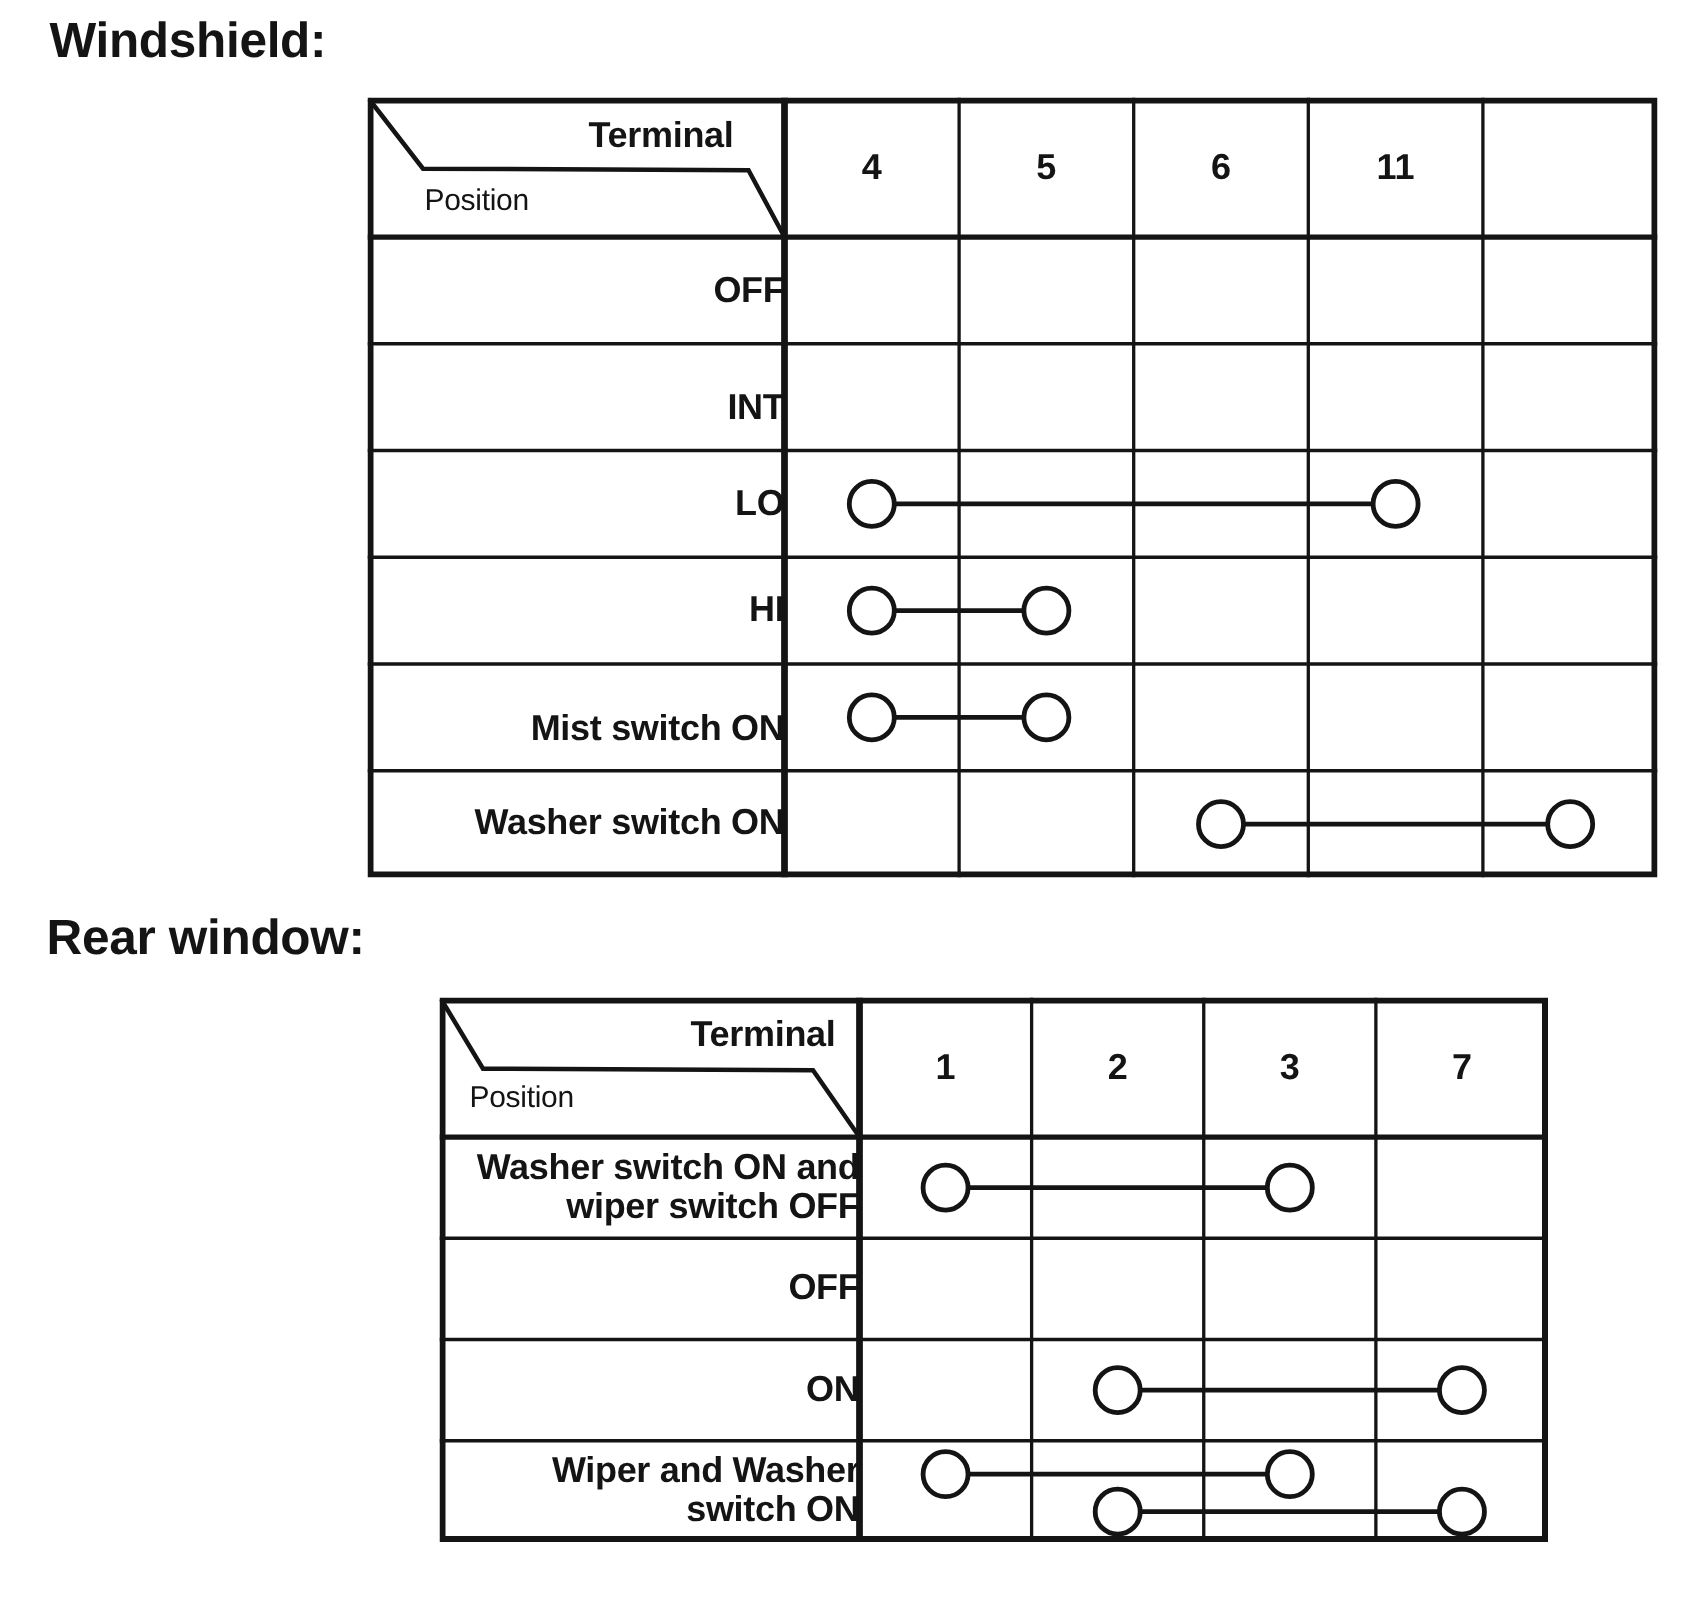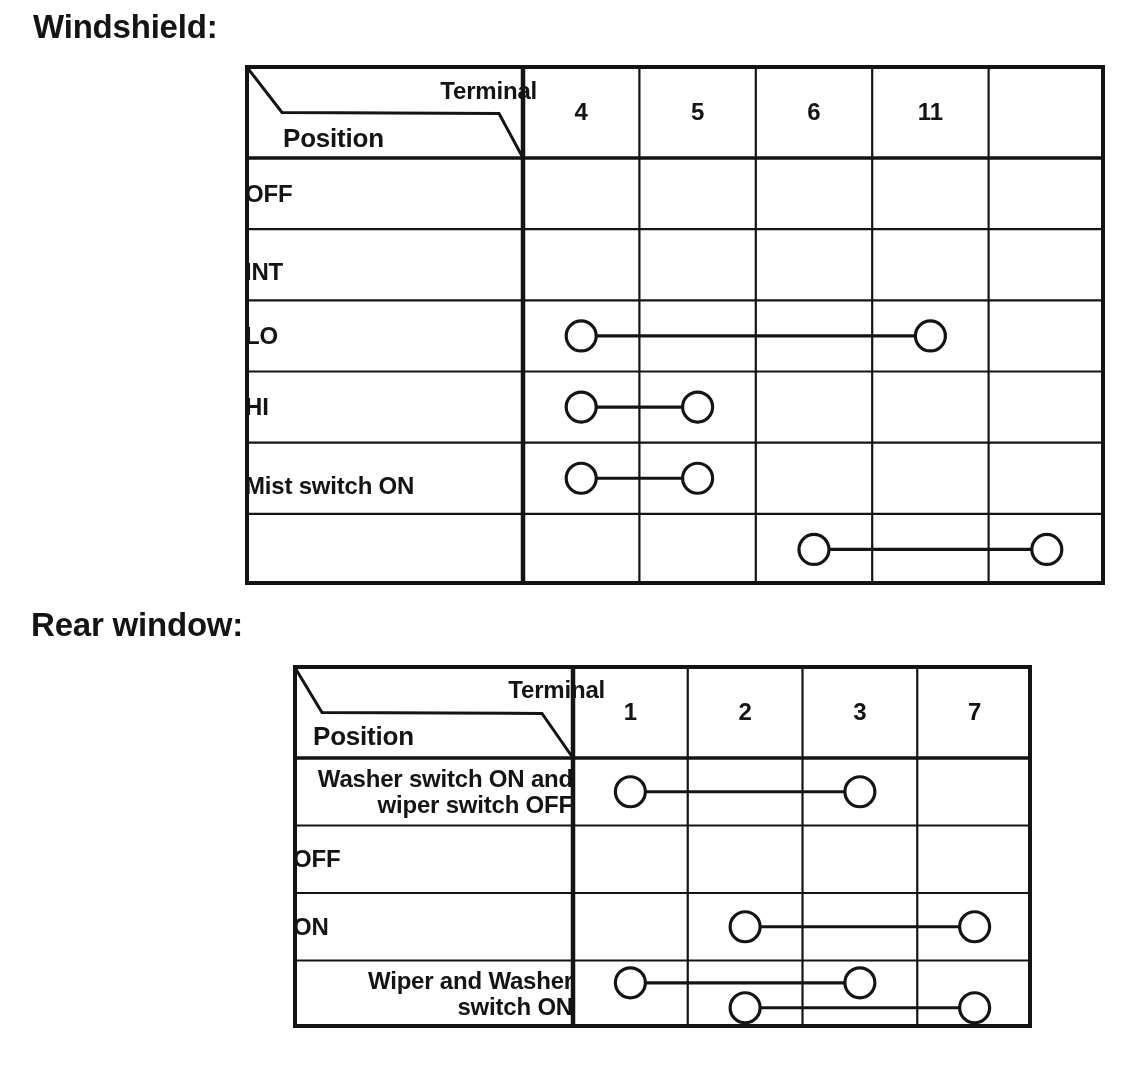--- a/index.html
+++ b/index.html
@@ -3,24 +3,24 @@
 <meta charset="utf-8">
 <style>
   html,body{margin:0;padding:0;}
   body{
     width:1136px;height:1070px;position:relative;background:#ffffff;
     font-family:"Liberation Sans",sans-serif;color:#141414;overflow:hidden;
   }
   .heading{position:absolute;font-weight:700;font-size:33px;letter-spacing:-0.2px;white-space:nowrap;}
   .ctable{position:absolute;}
   .grid-svg{position:absolute;left:0;top:0;display:block;}
-  .corner-terminal{position:absolute;left:0;font-weight:700;font-size:24px;text-align:right;white-space:nowrap;letter-spacing:-0.2px;padding-left:48px;}
-  .corner-position{position:absolute;font-weight:700;font-size:26px;white-space:nowrap;letter-spacing:-0.2px;text-align:center;}
+  .corner-terminal{position:absolute;left:0;font-weight:700;font-size:24px;text-align:right;white-space:nowrap;letter-spacing:-0.2px;}
+  .corner-position{position:absolute;font-weight:400;font-size:20px;white-space:nowrap;letter-spacing:-0.2px;text-align:center;}
   .col-num{position:absolute;top:0;display:flex;align-items:center;justify-content:center;font-weight:700;font-size:24px;}
-  .row-label{position:absolute;left:0;display:flex;flex-direction:column;align-items:flex-start;justify-content:center;
+  .row-label{position:absolute;left:0;display:flex;flex-direction:column;align-items:flex-end;justify-content:center;
              font-weight:700;font-size:24px;line-height:26px;box-sizing:border-box;letter-spacing:-0.2px;}
   .row-label.left{align-items:flex-end;padding-left:22px;}
 </style>
 </head>
 <body>
 
 <div class="heading" style="left:33px;top:8px;">Windshield:</div>
 <div class="heading" style="left:31px;top:606px;">Rear window:</div>
 <div id="tables">
     <div class="ctable" style="left: 245px; top: 65px; width: 860px; height: 520px;">
@@ -73,20 +73,23 @@
       </div>
       <div class="row-label" style="top: 306.5px; width: 278px; height: 71.1667px;">
         <div>HI</div>
       </div>
       <div class="row-label" style="top: 235.333px; width: 278px; height: 71.1667px;">
         <div>LO</div>
       </div>
       <div class="row-label" style="top: 377.667px; width: 278px; height: 87px;">
         <div>Mist switch ON</div>
       </div>
+      <div class="row-label" style="top: 448.833px; width: 278px; height: 71.1667px;">
+        <div>Washer switch ON</div>
+      </div>
     </div>
     <div class="ctable" style="left: 293px; top: 665px; width: 739px; height: 363px;">
       <svg width="739" height="363" viewBox="0 0 739 363" class="grid-svg">
         <line x1="394.75" y1="0" x2="394.75" y2="363" stroke="#141414" stroke-width="2.2"></line>
         <line x1="509.5" y1="0" x2="509.5" y2="363" stroke="#141414" stroke-width="2.2"></line>
         <line x1="624.25" y1="0" x2="624.25" y2="363" stroke="#141414" stroke-width="2.2"></line>
         <line x1="280" y1="0" x2="280" y2="363" stroke="#141414" stroke-width="4.5"></line>
         <line x1="0" y1="93" x2="739" y2="93" stroke="#141414" stroke-width="3.5"></line>
         <line x1="0" y1="160.5" x2="739" y2="160.5" stroke="#141414" stroke-width="2.2"></line>
         <line x1="0" y1="228" x2="739" y2="228" stroke="#141414" stroke-width="2.2"></line>

